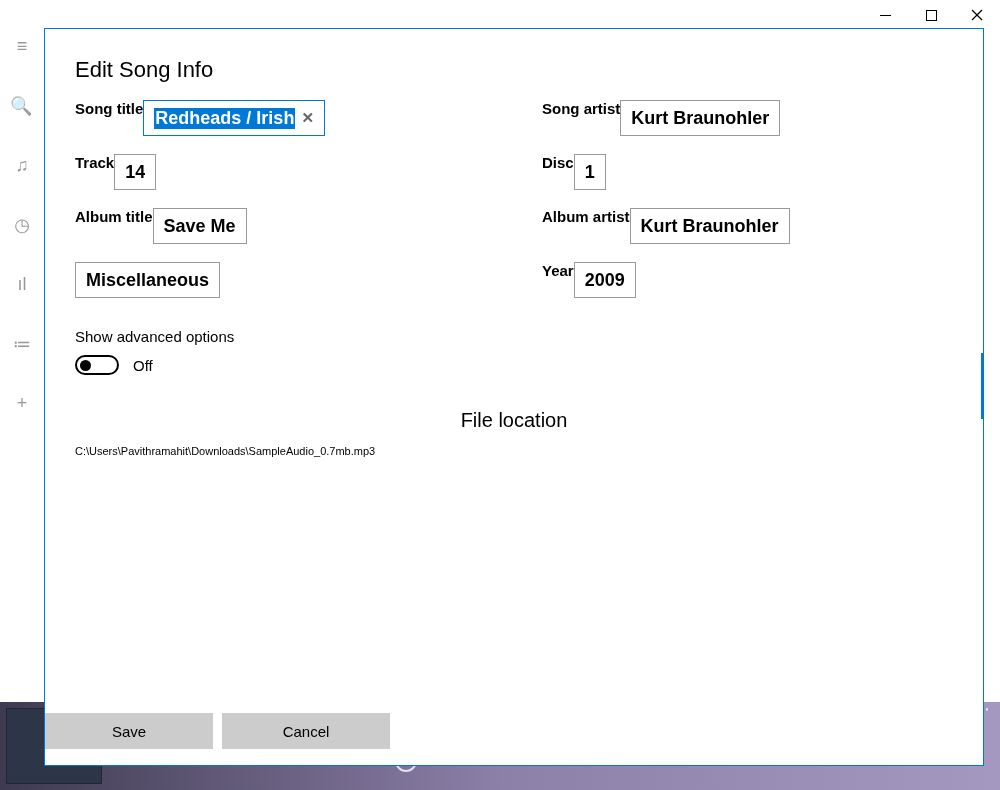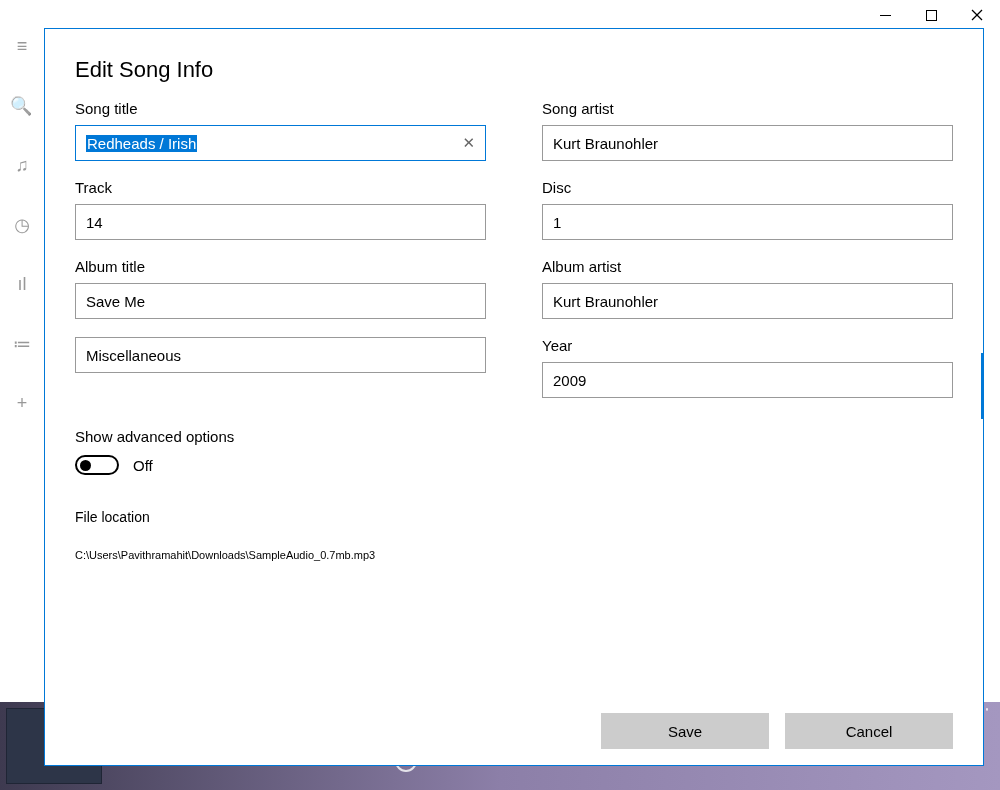--- a/index.html
+++ b/index.html
@@ -130,41 +130,41 @@
       margin-bottom: 17px;
     }
     .form-grid {
       display: grid;
       grid-template-columns: 1fr 1fr;
       column-gap: 56px;
       row-gap: 18px;
     }
     .form-field {
       display: flex;
-      flex-direction: column;
+      font-weight: bold;
     }
     .field-label {
       font-size: 15px;
       color: #000;
       margin-bottom: 8px;
     }
     .field-input-wrap {
       position: relative;
       height: 36px;
       border: 1px solid #999;
       background: #fff;
       display: flex;
       align-items: center;
       padding: 0 10px;
     }
     .field-input-wrap.focused {
       border: 1px solid #0078d7;
     }
     .field-value {
-      font-size: 15px;
+      font-size: 18px;
       color: #000;
       flex: 1;
       white-space: nowrap;
       overflow: hidden;
     }
     .selected-highlight {
       background: #0078d7;
       color: #fff;
       padding: 1px 1px;
     }
@@ -206,34 +206,34 @@
       left: 3px;
     }
     .toggle-state {
       font-size: 15px;
       color: #000;
     }
     .file-location-section {
       margin-top: 34px;
     }
     .file-location-label {
-      font-size: 14px;
-      color: #000;
-      margin-bottom: 24px;
+      font-size: 20px;
+      color: #000;
+      margin-bottom: 13px;
+      text-align: center;
     }
     .file-path {
       font-size: 11px;
       color: #000;
     }
     .dialog-footer {
       height: 68px;
       display: flex;
       align-items: center;
-      justify-content: flex-end;
-      gap: 16px;
+      gap: 9px;
       padding-right: 30px;
     }
     .footer-btn {
       width: 168px;
       height: 36px;
       background: #ccc;
       border: none;
       font-size: 15px;
       color: #000;
       cursor: pointer;

